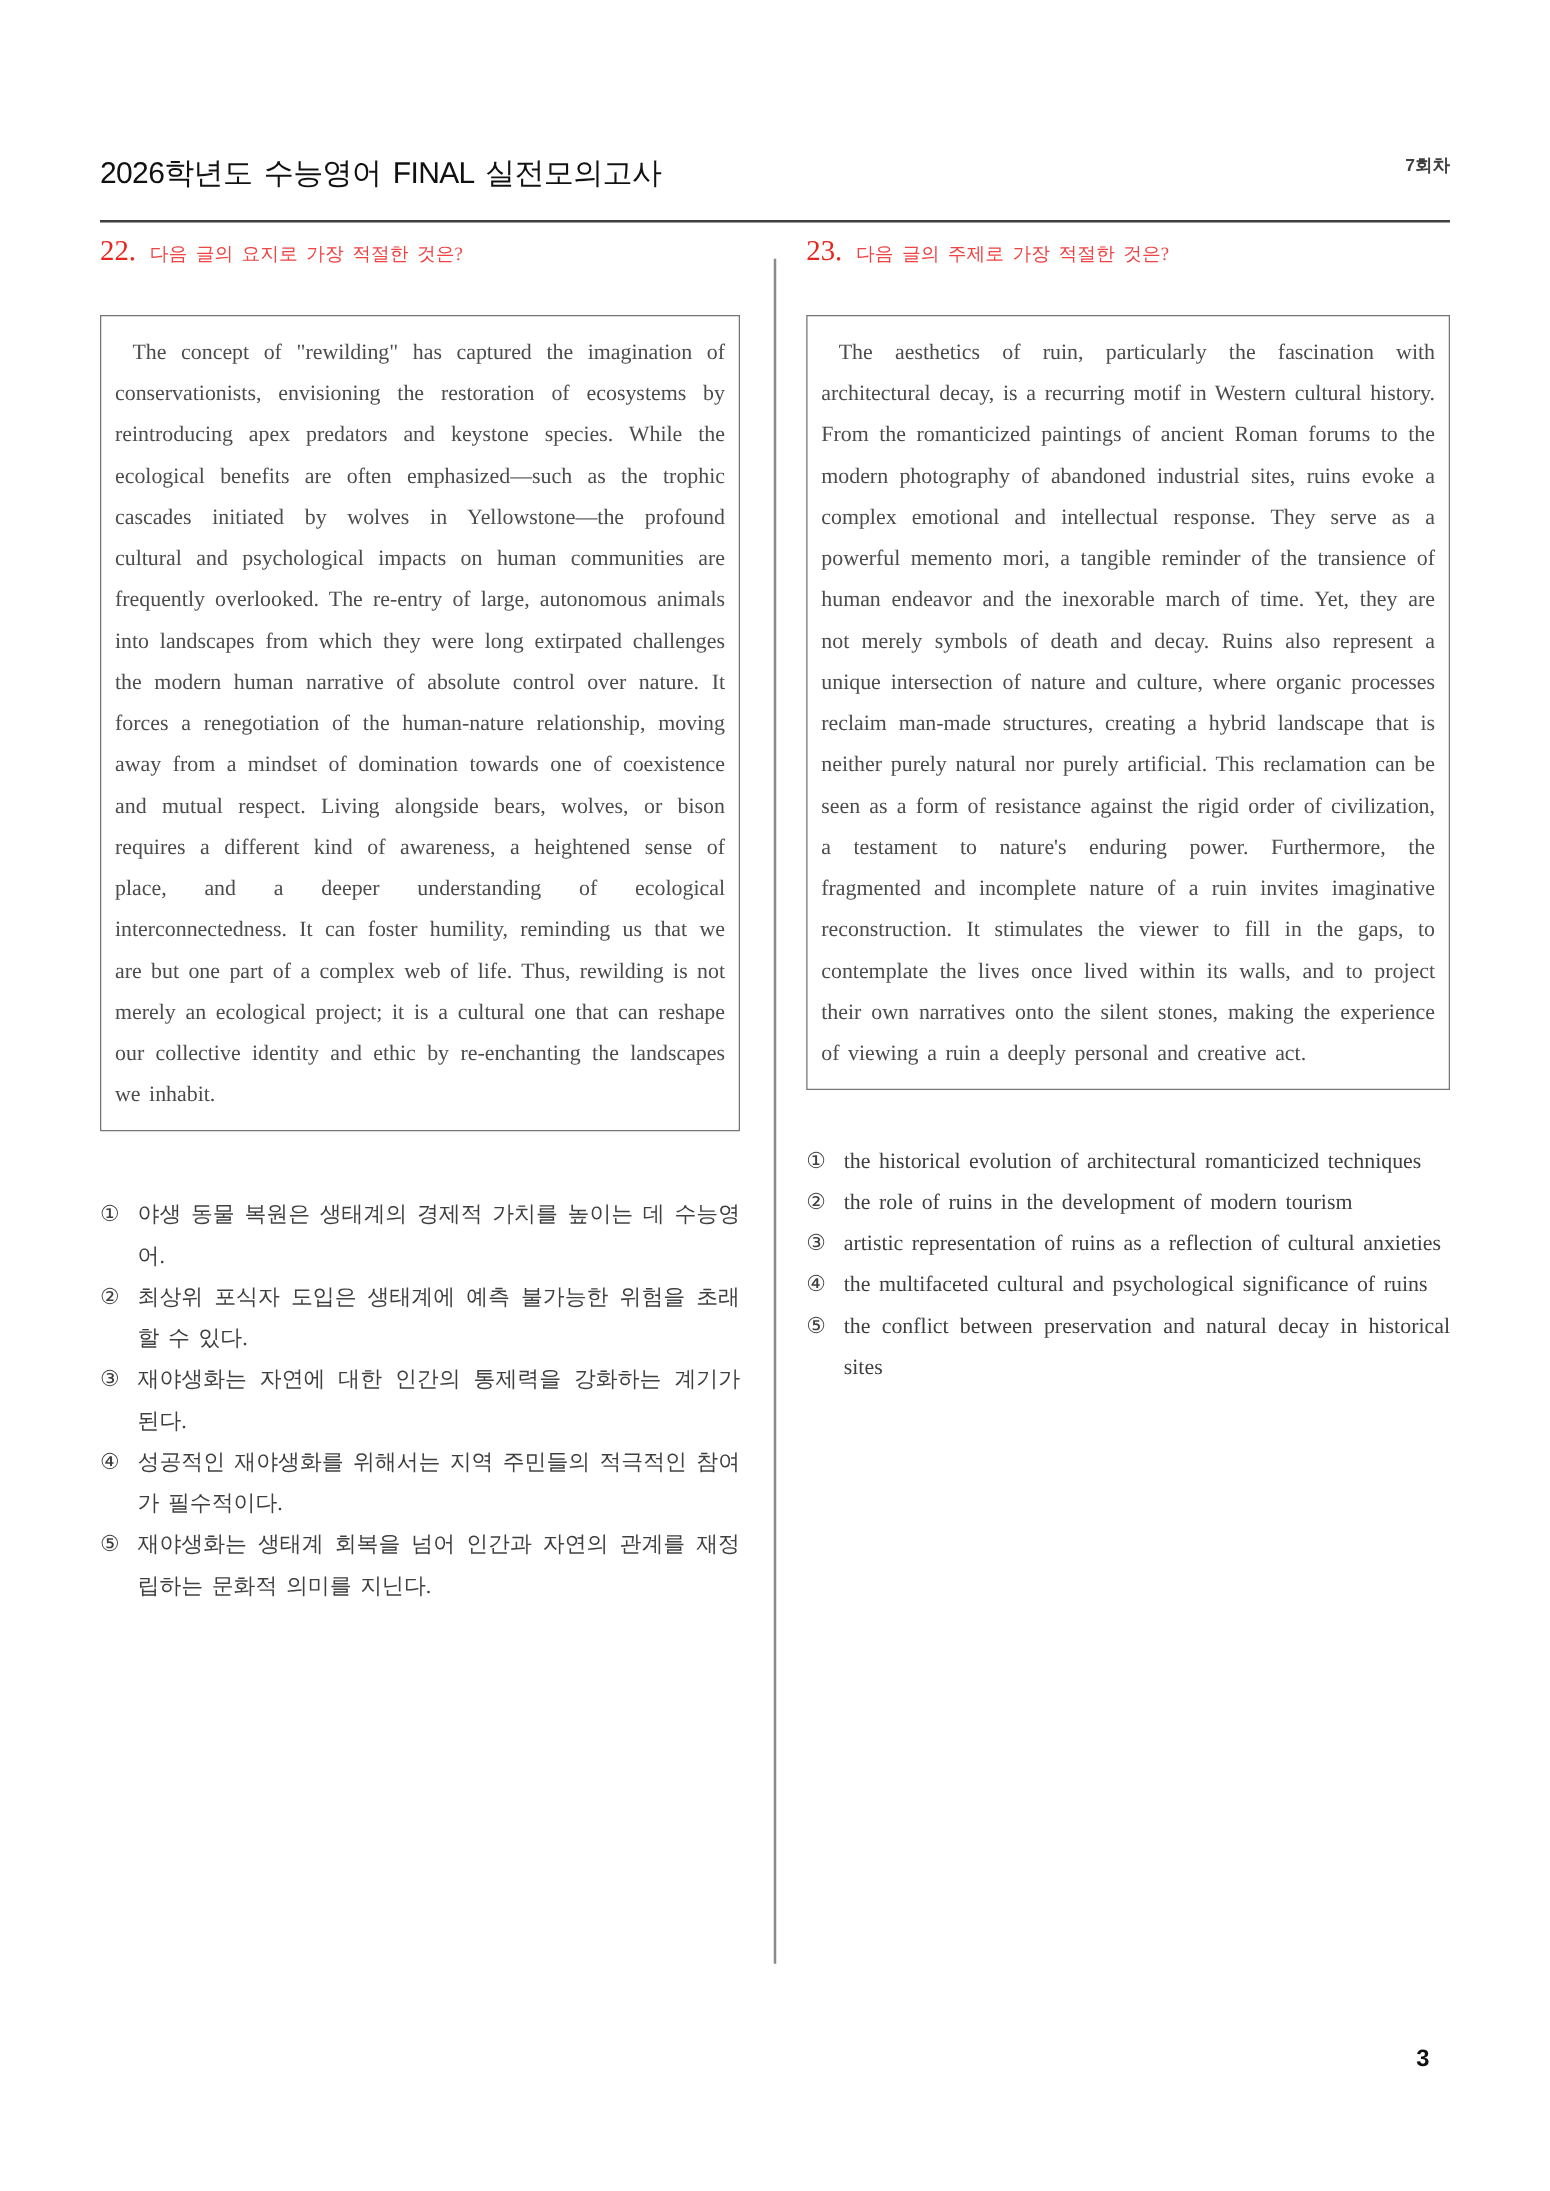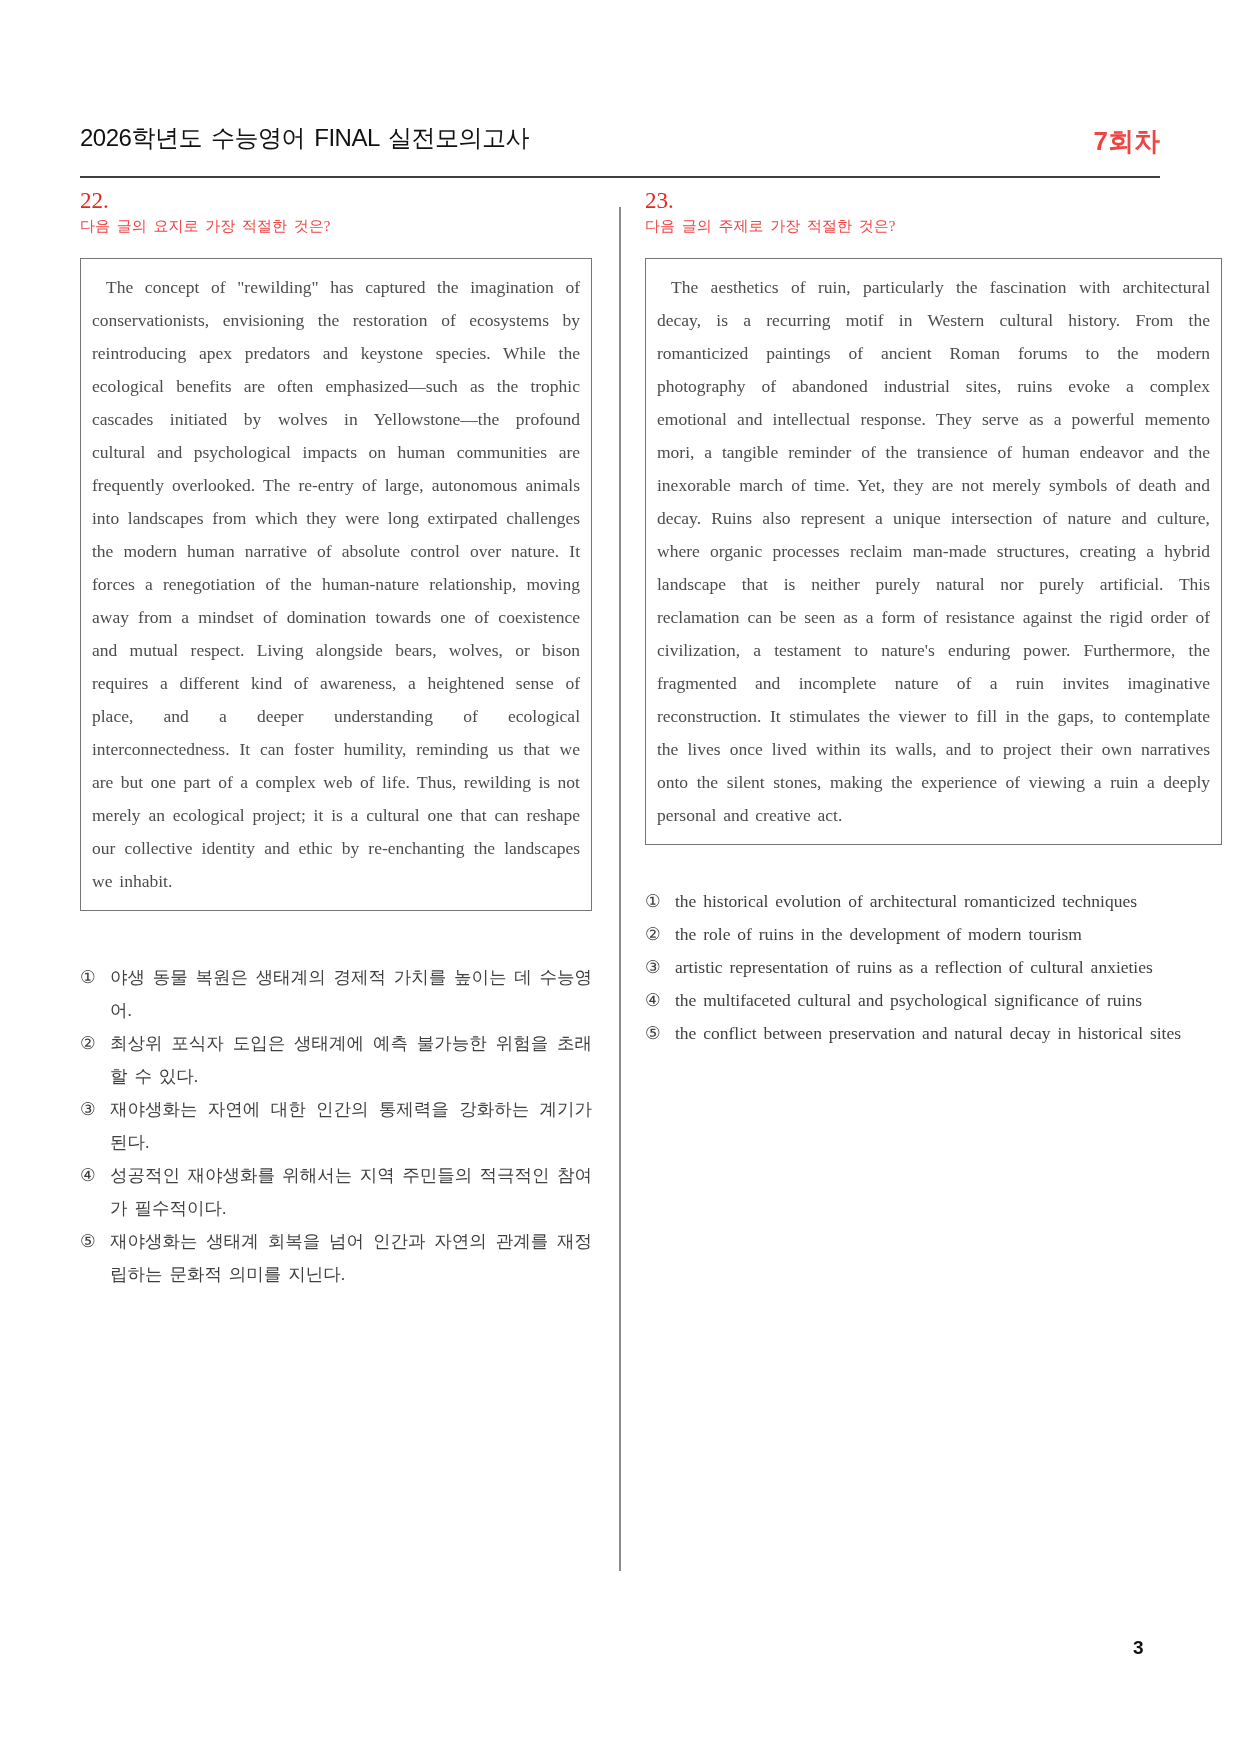--- a/index.html
+++ b/index.html
@@ -14,38 +14,38 @@
   
   .header-title {
     position:absolute; left:80px; top:122px;
     font-family:"Liberation Sans","DejaVu Sans",sans-serif;
     font-weight:normal; font-size:24px; color:#111;
     letter-spacing:-0.5px; word-spacing:3px;
   }
   .header-round {
     position:absolute; right:80px; top:124px;
     font-family:"Liberation Sans","DejaVu Sans",sans-serif;
-    font-weight:bold; font-size:26px; color:#ef4444;text-align:right;
+    font-weight:bold; font-size:14px; color:#404040;text-align:right;
   }
   .header-rule {
     position:absolute; left:80px; top:176px; width:1080px;
     border-top:2px solid #3f3f3f; height:0;
   }
   .column-divider {
     position:absolute; left:619px; top:207px;
     width:1.5px; height:1364px; background:#8a8a8a;
   }
 
   
   .column { position:absolute; top:188px; }
   .col-left  { left:80px;  width:512px; }
-  .col-right { left:645px; width:577px; }
+  .col-right { left:645px; width:515px; }
 
   
-  .q-head { display:flex; align-items:baseline; margin:0 0 22px 0;flex-direction:column; }
+  .q-head { display:flex; align-items:baseline; margin:0 0 38px 0; }
   .q-num {
     font-size:23px; color:#e8251c; margin-right:11px; flex-shrink:0;
   }
   .q-prompt {
     font-size:15px; color:#ef4444; word-spacing:3px; padding-top:3px;
   }
 
   
   .passage-box {
     border:1.5px solid #757575;

